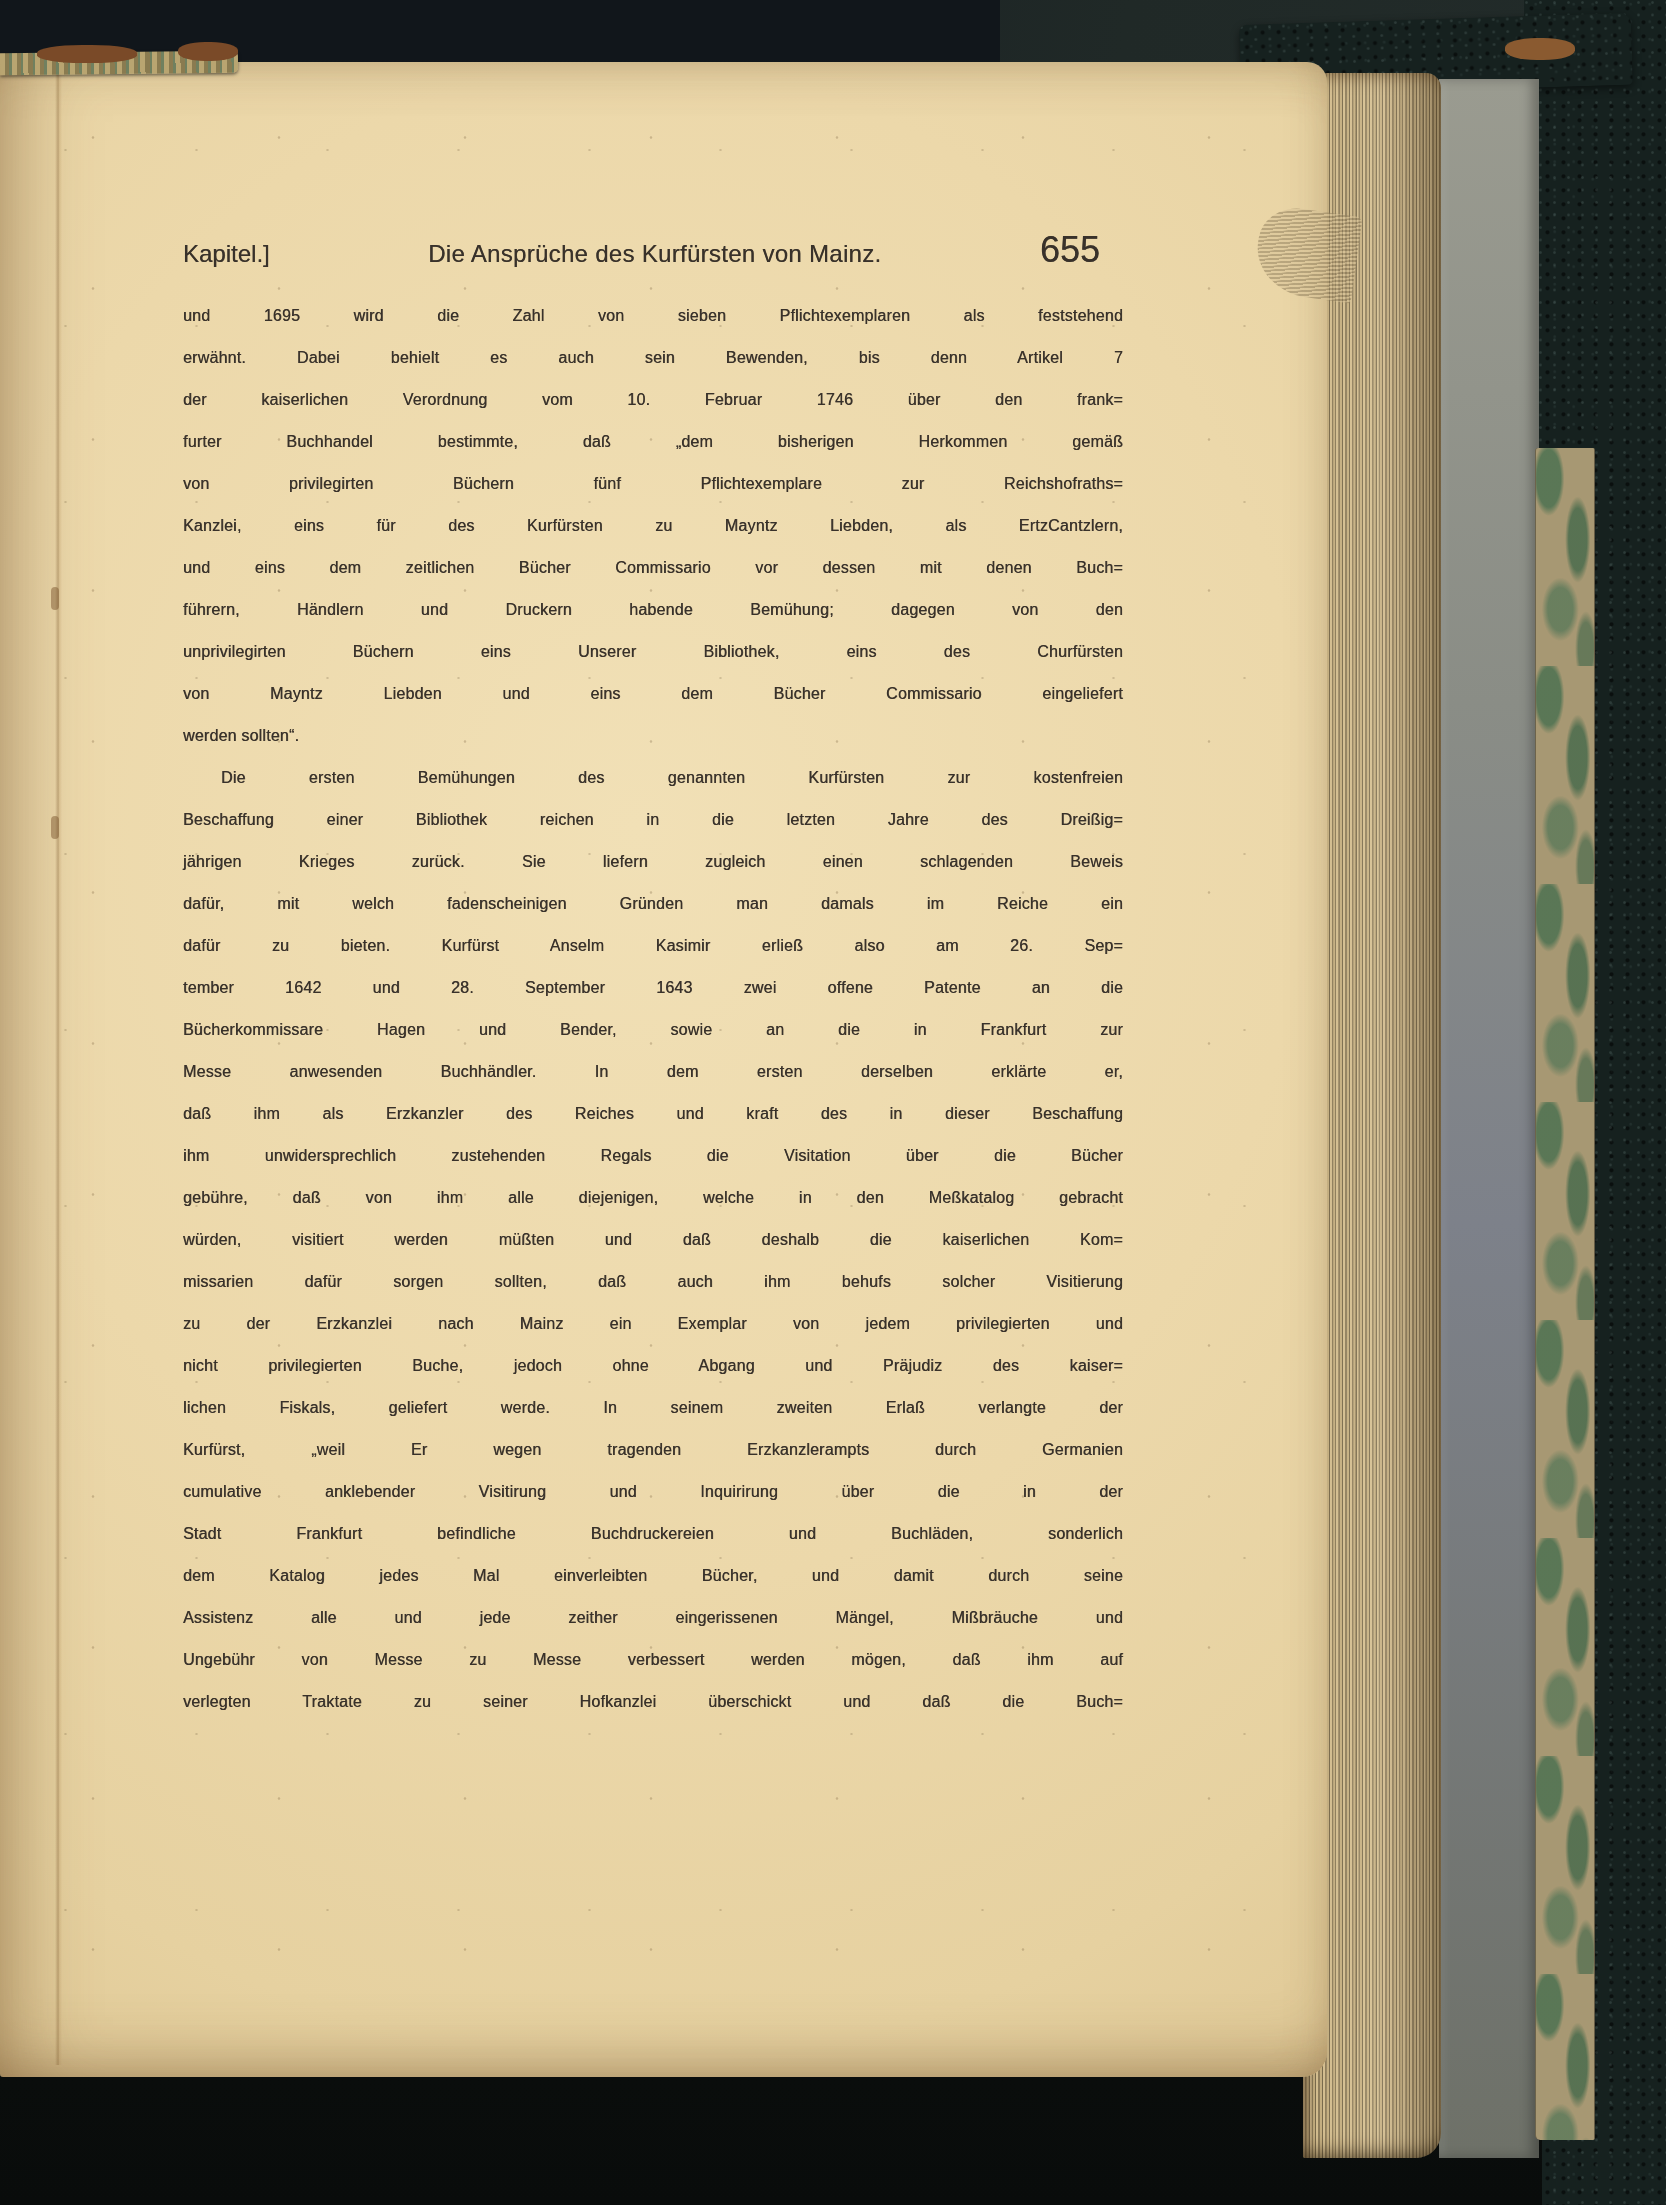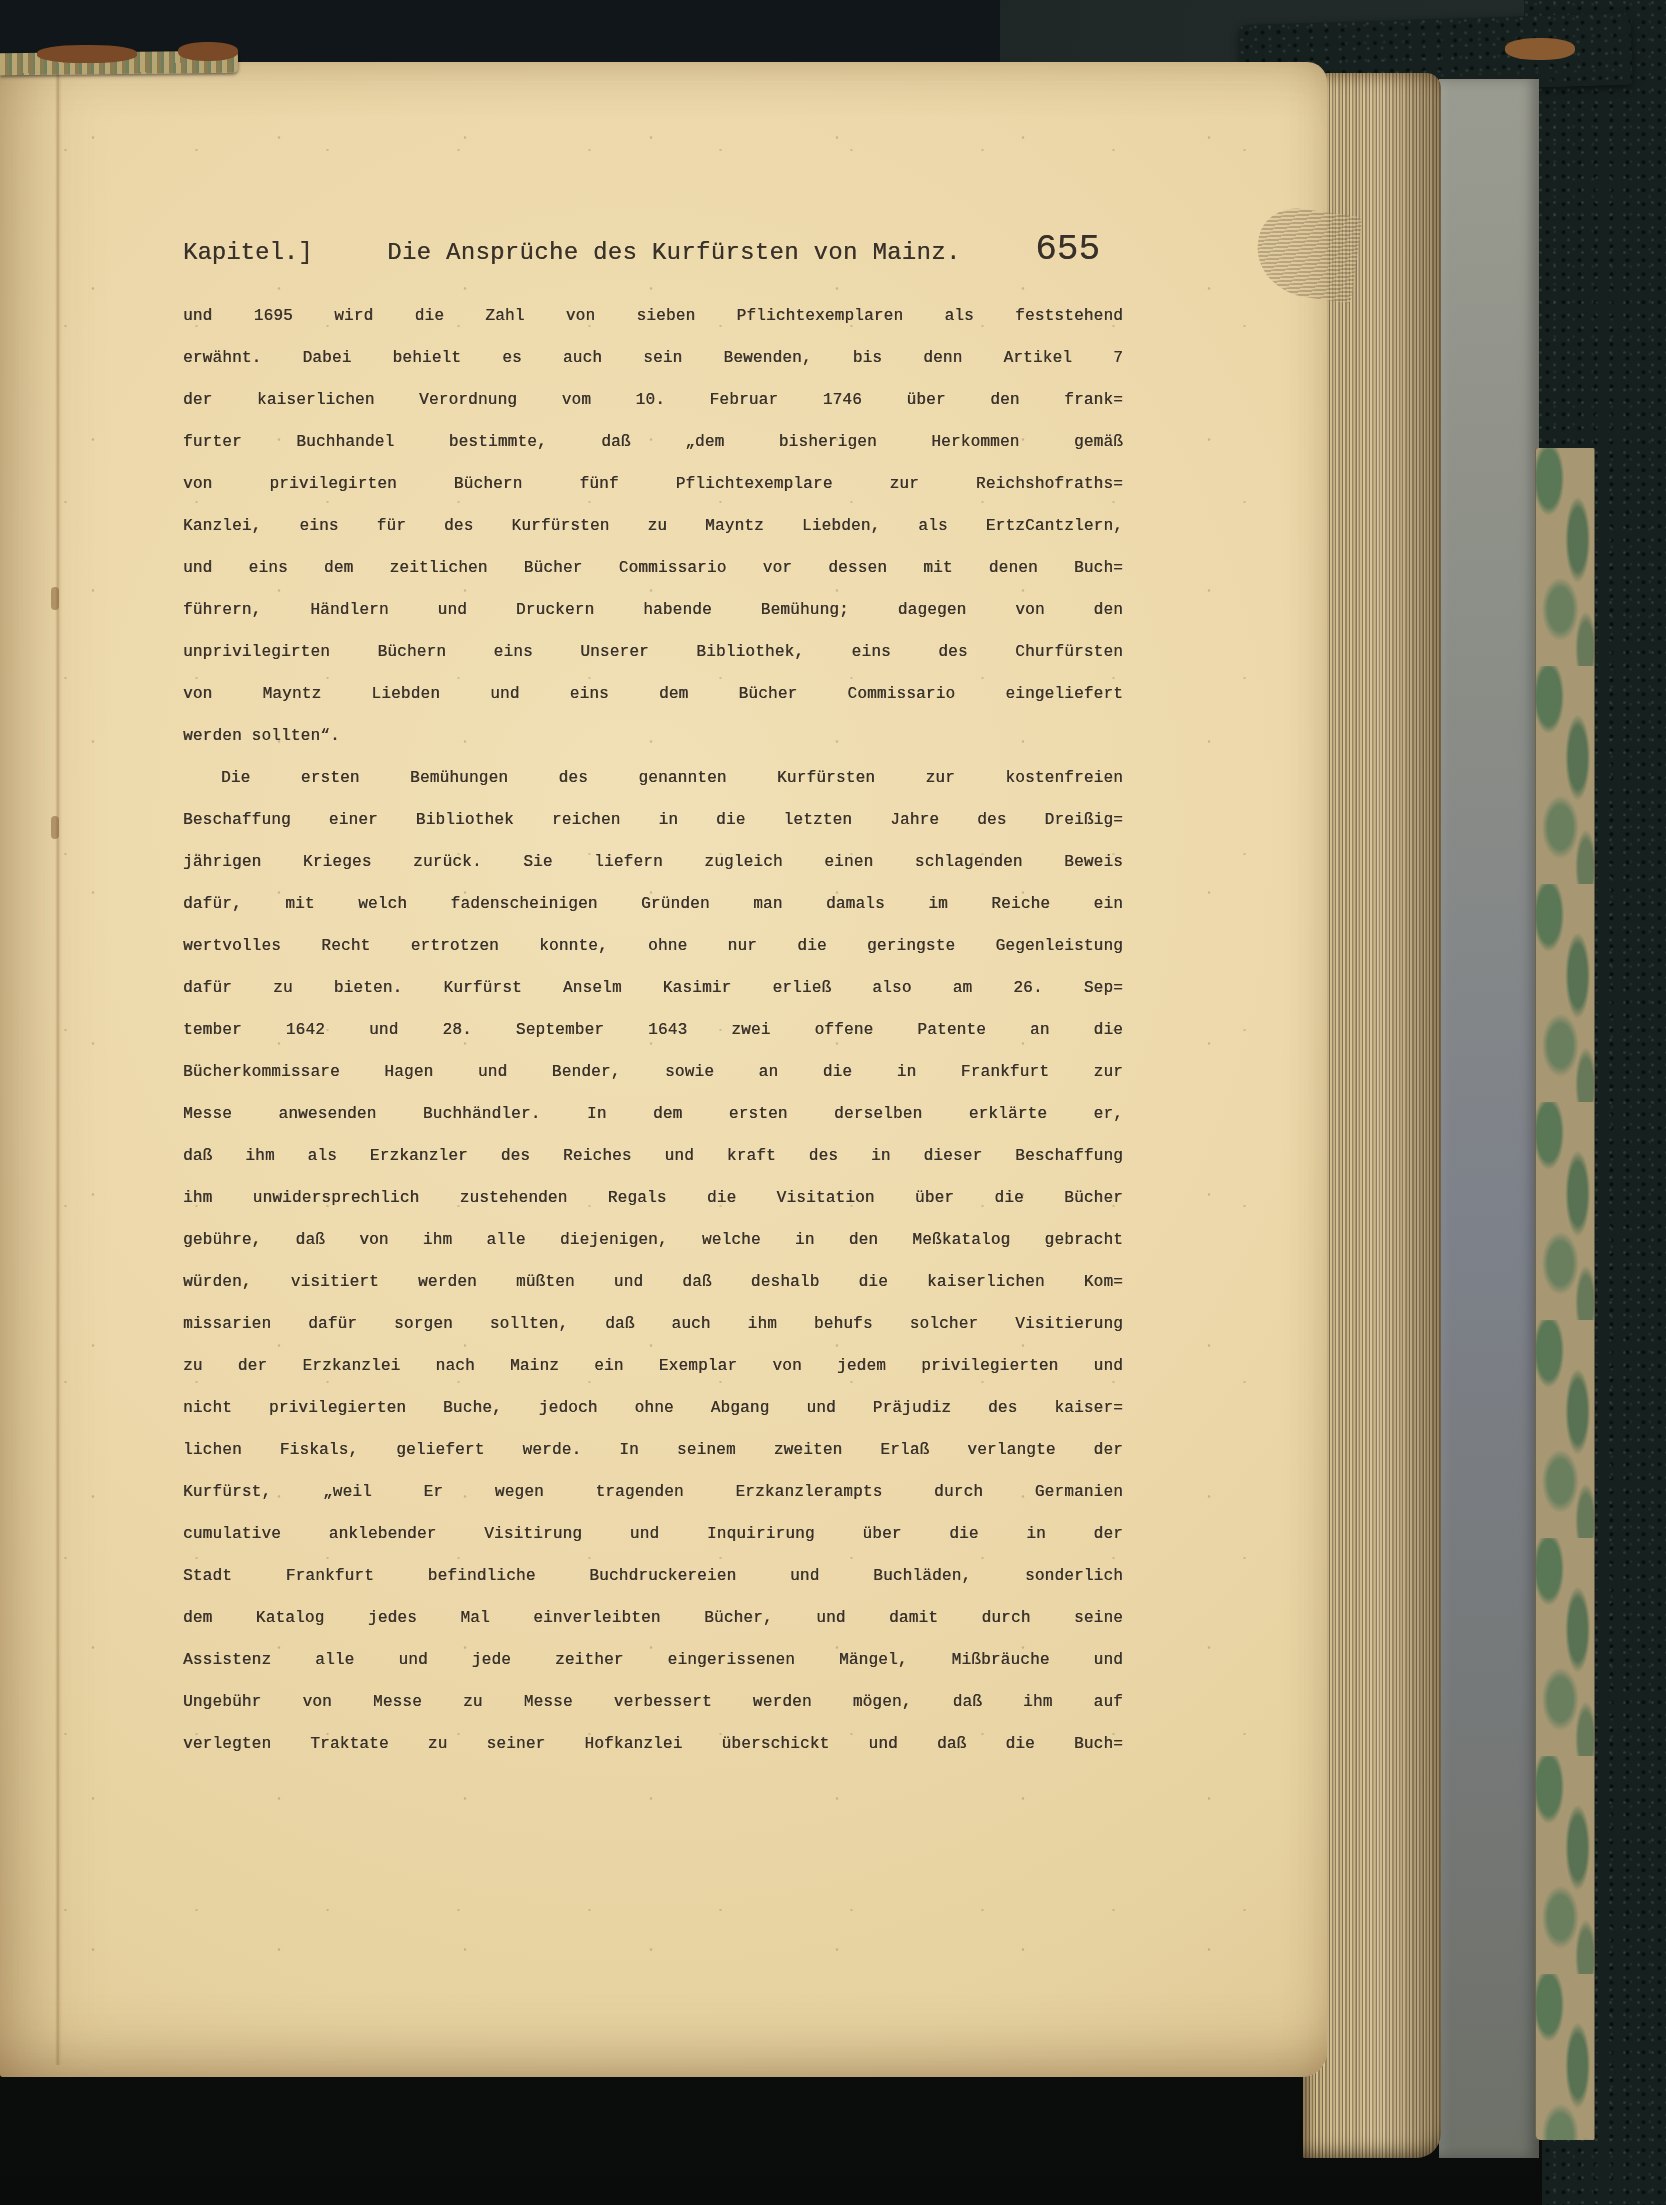--- a/index.html
+++ b/index.html
@@ -1,20 +1,20 @@
 <!DOCTYPE html>
 <html style="font-size:13.3px"><head>
 <meta charset="utf-8">
 <style>
   * { margin:0; padding:0; box-sizing:border-box; }
   html,body { background:#101416; }
   .stage {
     position:relative; width:1667px; height:2205px; overflow:hidden;
     background:linear-gradient(100deg,#161c21 0%,#1a2124 30%,#202927 55%,#242d2c 100%);
-    font-family:Liberation Mono, monospace;
+    font-family:Liberation Sans, sans-serif;
   }
   .bg-topleft {
     position:absolute; left:0; top:0; width:1000px; height:108px; z-index:1;
     background:linear-gradient(to bottom,#11161b 55%,rgba(17,22,27,0)); 
   }
   .pebble {
     background-color:#16211f;
     background-image:
       radial-gradient(circle at 2.5px 2.5px, rgba(165,195,190,0.16) 0.8px, transparent 1.8px),
       radial-gradient(circle at 7.5px 8.3px, rgba(0,0,0,0.55) 1.3px, transparent 2.6px),
@@ -149,21 +149,20 @@
         <div class="bt-line">Kanzlei, eins für des Kurfürsten zu Mayntz Liebden, als ErtzCantzlern,</div>
         <div class="bt-line">und eins dem zeitlichen Bücher Commissario vor dessen mit denen Buch=</div>
         <div class="bt-line">führern, Händlern und Druckern habende Bemühung; dagegen von den</div>
         <div class="bt-line">unprivilegirten Büchern eins Unserer Bibliothek, eins des Churfürsten</div>
         <div class="bt-line">von Mayntz Liebden und eins dem Bücher Commissario eingeliefert</div>
         <div class="bt-line par-end">werden sollten“.</div>
         <div class="bt-line indent">Die ersten Bemühungen des genannten Kurfürsten zur kostenfreien</div>
         <div class="bt-line">Beschaffung einer Bibliothek reichen in die letzten Jahre des Dreißig=</div>
         <div class="bt-line">jährigen Krieges zurück. Sie liefern zugleich einen schlagenden Beweis</div>
         <div class="bt-line">dafür, mit welch fadenscheinigen Gründen man damals im Reiche ein</div>
-        <div class="bt-line">wertvolles Recht ertrotzen konnte, ohne nur die geringste Gegenleistung</div>
         <div class="bt-line">dafür zu bieten. Kurfürst Anselm Kasimir erließ also am 26. Sep=</div>
         <div class="bt-line">tember 1642 und 28. September 1643 zwei offene Patente an die</div>
         <div class="bt-line">Bücherkommissare Hagen und Bender, sowie an die in Frankfurt zur</div>
         <div class="bt-line">Messe anwesenden Buchhändler. In dem ersten derselben erklärte er,</div>
         <div class="bt-line">daß ihm als Erzkanzler des Reiches und kraft des in dieser Beschaffung</div>
         <div class="bt-line">ihm unwidersprechlich zustehenden Regals die Visitation über die Bücher</div>
         <div class="bt-line">gebühre, daß von ihm alle diejenigen, welche in den Meßkatalog gebracht</div>
         <div class="bt-line">würden, visitiert werden müßten und daß deshalb die kaiserlichen Kom=</div>
         <div class="bt-line">missarien dafür sorgen sollten, daß auch ihm behufs solcher Visitierung</div>
         <div class="bt-line">zu der Erzkanzlei nach Mainz ein Exemplar von jedem privilegierten und</div>

